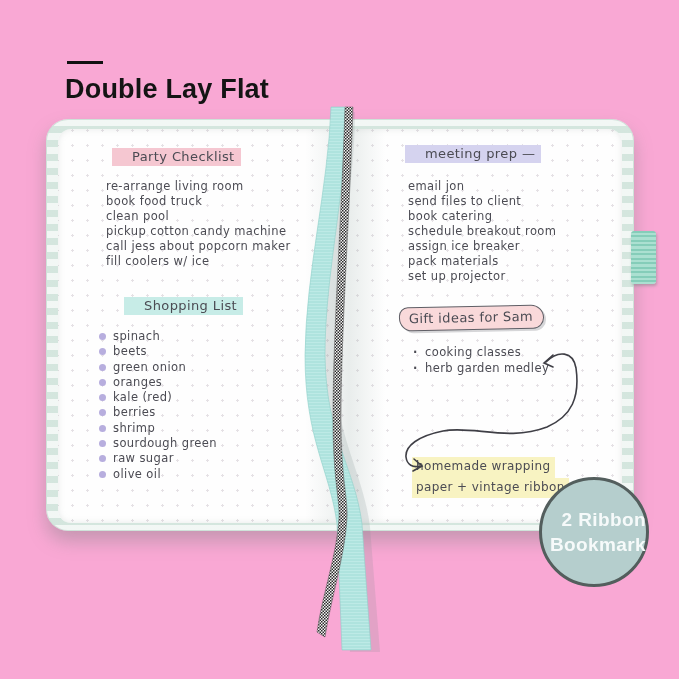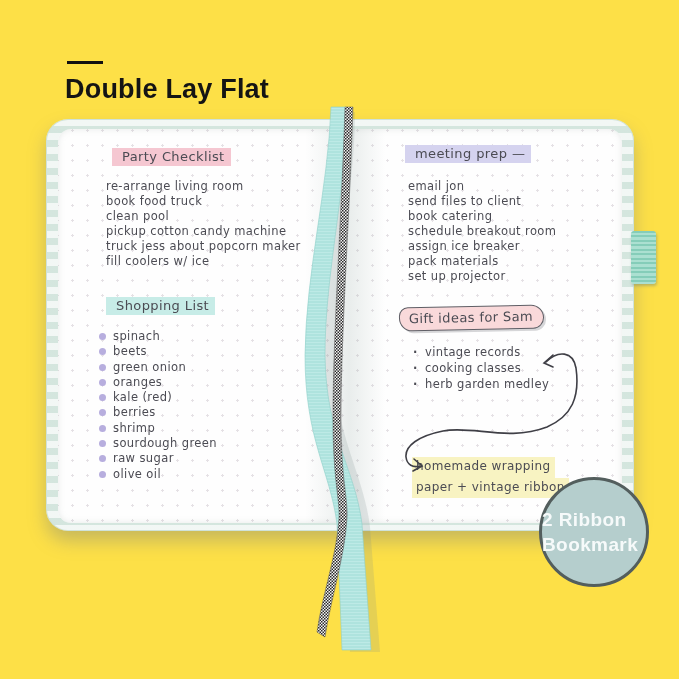--- a/index.html
+++ b/index.html
@@ -1,18 +1,18 @@
 <!DOCTYPE html>
 <html><head>
 <meta charset="utf-8">
 <style>
   html,body{margin:0;padding:0;}
   body{width:679px;height:679px;overflow:hidden;background:#e9e8e8;
        font-family:"Liberation Sans",sans-serif;}
-  .stage{position:absolute;top:0;left:0;width:679px;height:679px;background:#fde047;}
+  .stage{position:absolute;top:0;left:0;width:679px;height:679px;background:#f9a8d4;}
 
   
   .accent-line{position:absolute;left:67px;top:61px;width:36px;height:3px;background:#111;}
   .page-title{position:absolute;left:65px;top:74px;font-size:27px;font-weight:700;
               color:#141414;letter-spacing:.2px;}
 
   
   .cover{position:absolute;left:46px;top:119px;width:588px;height:412px;border-radius:22px;
          background:#e2eee8;
          background-image:repeating-linear-gradient(180deg,rgba(255,255,255,.55) 0 7px,rgba(186,214,203,.35) 7px 14px);
@@ -23,40 +23,40 @@
          background-size:15px 15px;background-position:7px 9px;
          box-shadow:inset 0 0 6px rgba(160,170,168,.25);}
   .spine-shade{position:absolute;left:305px;top:129px;width:80px;height:394px;pointer-events:none;
          background:linear-gradient(90deg,rgba(255,255,255,0) 0%,rgba(148,168,163,.16) 45%,rgba(148,168,163,.20) 55%,rgba(255,255,255,0) 100%);}
   .pen-loop{position:absolute;left:631px;top:231px;width:25px;height:53px;border-radius:3px;
          background:repeating-linear-gradient(180deg,#85cdb9 0 2px,#abe0d1 2px 4.5px);
          box-shadow:1px 2px 3px rgba(110,130,125,.45);}
 
   
   .hw{font-family:"DejaVu Sans",sans-serif;color:#4b4b53;letter-spacing:.4px;}
-  .hl{display:inline-block;padding:1px 6px 2px 10px;}
+  .hl{display:inline-block;padding:1px 6px 2px 20px;}
   .hdr{position:absolute;font-size:13px;}
   .list{position:absolute;font-size:11.5px;line-height:15px;white-space:nowrap;}
   .list.sp{line-height:15.3px;}
   .blist li{list-style:none;position:relative;padding-left:14px;}
   ul.blist{margin:0;padding:0;}
   .dotb::before{content:"";position:absolute;left:0;top:4px;width:7px;height:7px;border-radius:50%;
                 background:#b7aede;}
   .tinyb::before{content:"·";position:absolute;left:2px;top:0;font-weight:700;color:#4b4b53;}
 
   .gift-box{position:absolute;left:399px;top:306px;padding:3px 10px 4px 9px;font-size:13px;
             border:1.6px solid #5f5f66;border-radius:9px 13px 11px 13px;transform:rotate(-1.2deg);
             box-shadow:2px 2px 0 rgba(95,95,102,.25);}
   .note{position:absolute;left:412px;top:457px;font-size:12px;line-height:19.5px;white-space:nowrap;}
   .note .hl{padding:0 4px 1px 4px;}
 
   
   .badge{position:absolute;left:539px;top:477px;width:110px;height:110px;border-radius:50%;
          background:#b5cecd;border:3px solid #535e5d;box-sizing:border-box;z-index:40;
-         display:flex;flex-direction:column;align-items:flex-start;justify-content:center;
+         display:flex;flex-direction:column;align-items:flex-end;justify-content:center;
          color:#f6fafa;font-size:19px;font-weight:600;letter-spacing:.4px;line-height:25px;}
 
   svg.overlay{position:absolute;left:0;top:0;z-index:30;pointer-events:none;}
 </style>
 </head>
 <body>
 
 <div class="stage">
 
   <div class="accent-line"></div>
@@ -68,25 +68,25 @@
   <div class="pen-loop"></div>
 
   <div class="hdr hw" style="left:112px;top:148px;">
     <span class="hl" style="background:#f5c7d1;">Party Checklist</span>
   </div>
   <div class="list hw" style="left:106px;top:179px;">
     <div>re-arrange living room</div>
     <div>book food truck</div>
     <div>clean pool</div>
     <div>pickup cotton candy machine</div>
-    <div>truck jess about popcorn maker</div>
+    <div>call jess about popcorn maker</div>
     <div>fill coolers w/ ice</div>
   </div>
 
-  <div class="hdr hw" style="left:106px;top:297px;border-radius:8px;">
+  <div class="hdr hw" style="left:124px;top:297px;border-radius:8px;">
     <span class="hl" style="background:#c7ece7;">Shopping List</span>
   </div>
   <ul class="list sp hw blist" style="left:99px;top:329px;">
     <li class="dotb">spinach</li>
     <li class="dotb">beets</li>
     <li class="dotb">green onion</li>
     <li class="dotb">oranges</li>
     <li class="dotb">kale (red)</li>
     <li class="dotb">berries</li>
     <li class="dotb">shrimp</li>
@@ -103,21 +103,20 @@
     <div>send files to client</div>
     <div>book catering</div>
     <div>schedule breakout room</div>
     <div>assign ice breaker</div>
     <div>pack materials</div>
     <div>set up projector</div>
   </div>
 
   <div class="gift-box hw" style="background:#f9d9da;">Gift ideas for Sam</div>
   <ul class="list hw blist" style="left:411px;top:344px;line-height:16px;">
-    <li class="tinyb">vintage records</li>
     <li class="tinyb">cooking classes</li>
     <li class="tinyb">herb garden medley</li>
   </ul>
 
   <div class="note hw">
     <span class="hl" style="background:#f8f3c2;">homemade wrapping</span><br>
     <span class="hl" style="background:#f8f3c2;">paper + vintage ribbon</span>
   </div>
 
   <svg class="overlay" width="679" height="679" viewBox="0 0 679 679">

